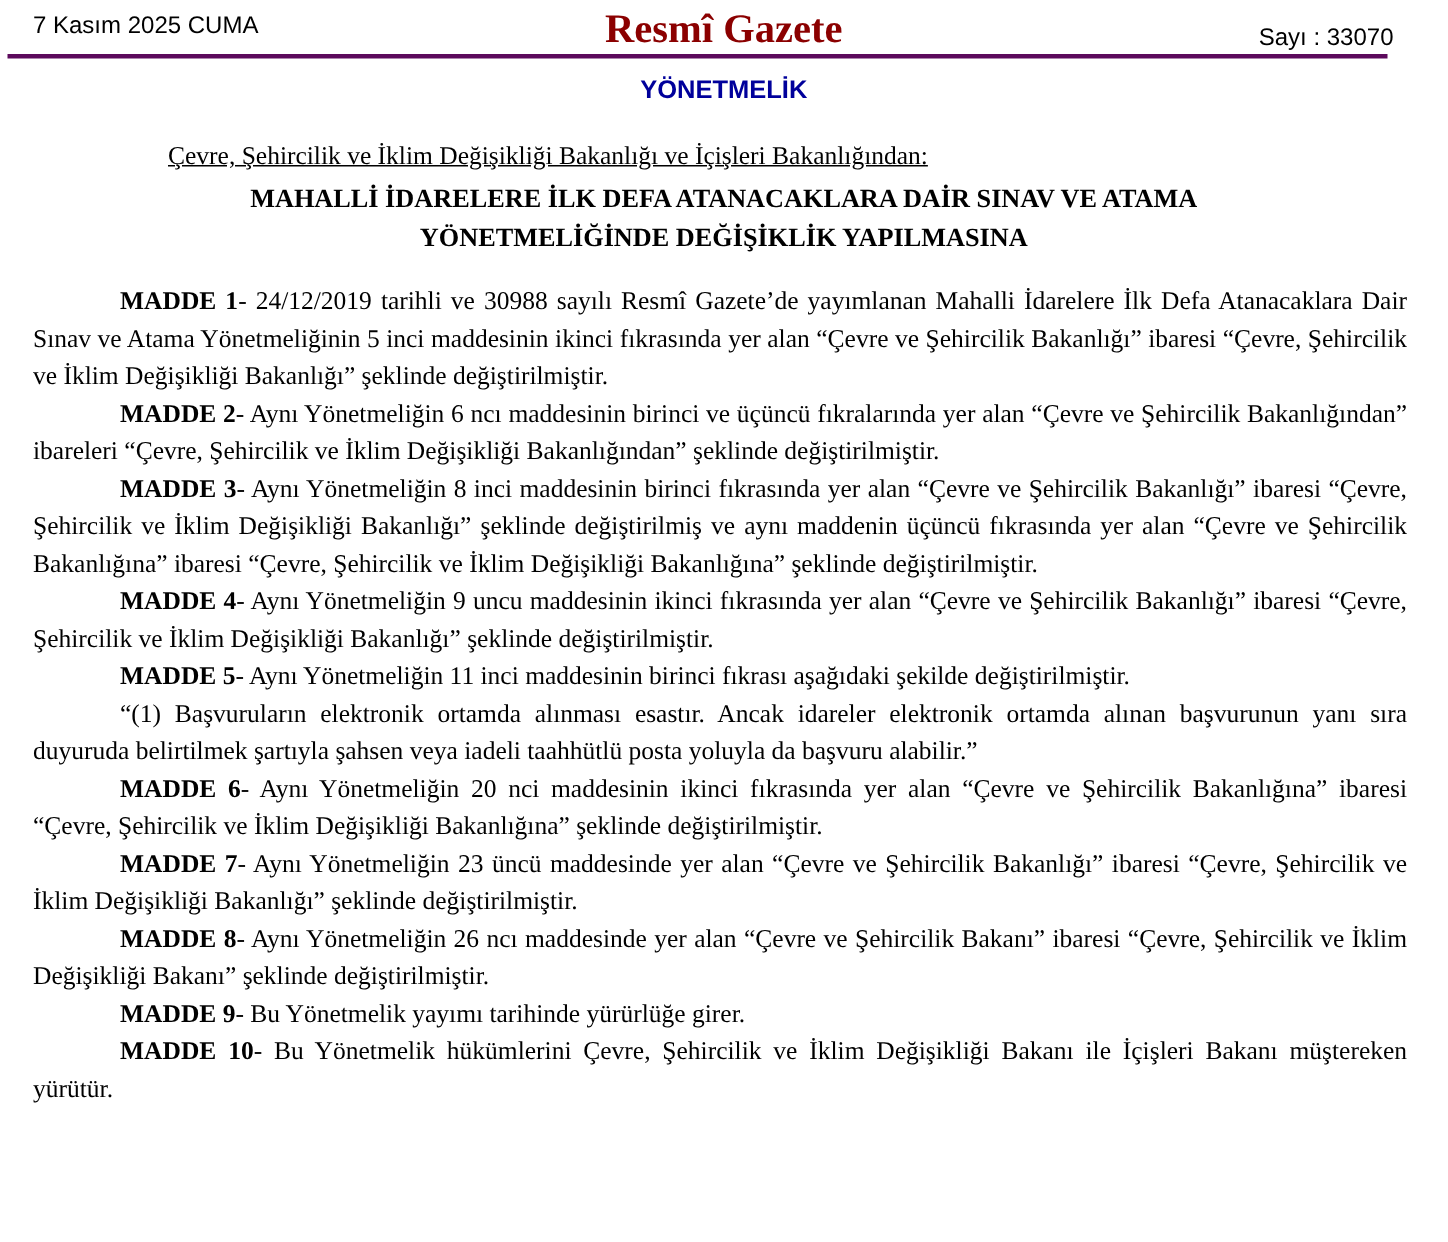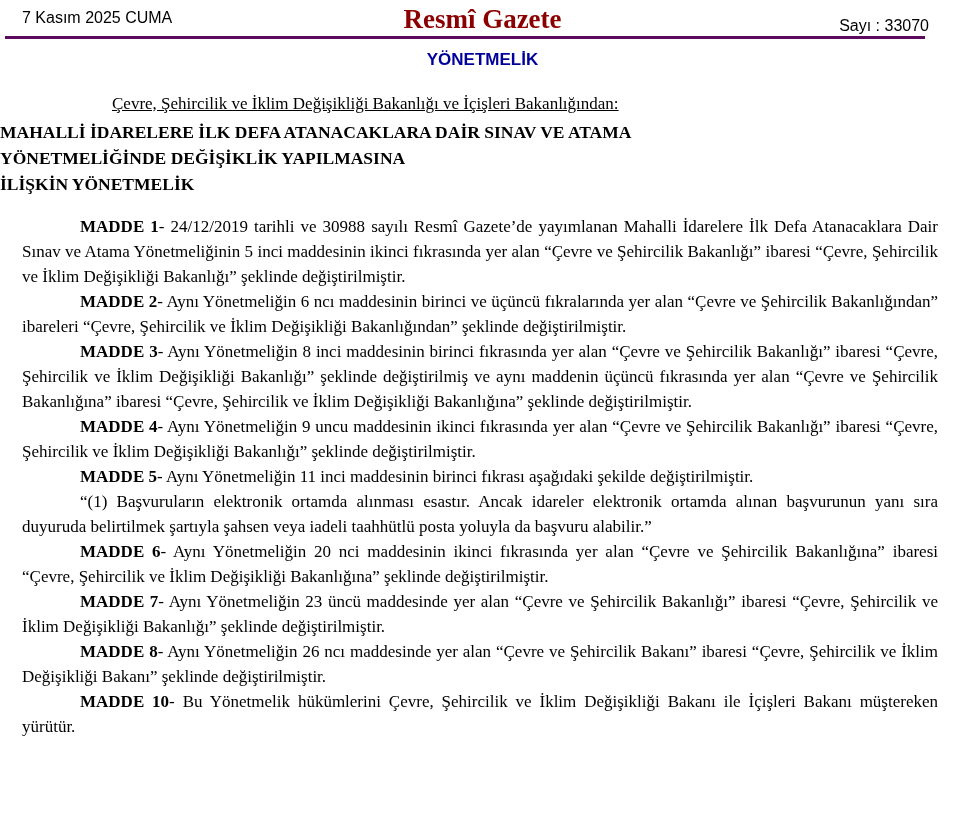--- a/index.html
+++ b/index.html
@@ -70,20 +70,21 @@
   }
   
   .ministry-line {
     margin: 23px 0 0 112px;
     font-size: 17px;
     line-height: 22px;
     text-decoration: underline;
   }
   .doc-title {
     margin-top: 4px;
+    text-align: center;
     font-weight: bold;
     font-size: 17.5px;
     line-height: 26px;
   }
   
   .doc-body {
     margin: 17px 27px 0 22px; 
   }
   .para {
     margin: 0;
@@ -104,27 +105,27 @@
   <div class="masthead-rule"></div>
 </header>
 
 <div class="section-label">YÖNETMELİK</div>
 
 <div class="ministry-line">Çevre, Şehircilik ve İklim Değişikliği Bakanlığı ve İçişleri Bakanlığından:</div>
 
 <div class="doc-title">
   <div>MAHALLİ İDARELERE İLK DEFA ATANACAKLARA DAİR SINAV VE ATAMA</div>
   <div>YÖNETMELİĞİNDE DEĞİŞİKLİK YAPILMASINA</div>
-  <div>İLİŞKİN YÖNETMELİK</div>
 </div>
 
 <main class="doc-body">
   <p class="para"><b>MADDE 1</b><span>- 24/12/2019 tarihli ve 30988 sayılı Resmî Gazete’de yayımlanan Mahalli İdarelere İlk Defa Atanacaklara Dair Sınav ve Atama Yönetmeliğinin 5 inci maddesinin ikinci fıkrasında yer alan “Çevre ve Şehircilik Bakanlığı” ibaresi “Çevre, Şehircilik ve İklim Değişikliği Bakanlığı” şeklinde değiştirilmiştir.</span></p>
   <p class="para"><b>MADDE 2</b><span>- Aynı Yönetmeliğin 6 ncı maddesinin birinci ve üçüncü fıkralarında yer alan “Çevre ve Şehircilik Bakanlığından” ibareleri “Çevre, Şehircilik ve İklim Değişikliği Bakanlığından” şeklinde değiştirilmiştir.</span></p>
   <p class="para"><b>MADDE 3</b><span>- Aynı Yönetmeliğin 8 inci maddesinin birinci fıkrasında yer alan “Çevre ve Şehircilik Bakanlığı” ibaresi “Çevre, Şehircilik ve İklim Değişikliği Bakanlığı” şeklinde değiştirilmiş ve aynı maddenin üçüncü fıkrasında yer alan “Çevre ve Şehircilik Bakanlığına” ibaresi “Çevre, Şehircilik ve İklim Değişikliği Bakanlığına” şeklinde değiştirilmiştir.</span></p>
   <p class="para"><b>MADDE 4</b><span>- Aynı Yönetmeliğin 9 uncu maddesinin ikinci fıkrasında yer alan “Çevre ve Şehircilik Bakanlığı” ibaresi “Çevre, Şehircilik ve İklim Değişikliği Bakanlığı” şeklinde değiştirilmiştir.</span></p>
   <p class="para"><b>MADDE 5</b><span>- Aynı Yönetmeliğin 11 inci maddesinin birinci fıkrası aşağıdaki şekilde değiştirilmiştir.</span></p>
   <p class="para"><b></b><span>“(1) Başvuruların elektronik ortamda alınması esastır. Ancak idareler elektronik ortamda alınan başvurunun yanı sıra duyuruda belirtilmek şartıyla şahsen veya iadeli taahhütlü posta yoluyla da başvuru alabilir.”</span></p>
   <p class="para"><b>MADDE 6</b><span>- Aynı Yönetmeliğin 20 nci maddesinin ikinci fıkrasında yer alan “Çevre ve Şehircilik Bakanlığına” ibaresi “Çevre, Şehircilik ve İklim Değişikliği Bakanlığına” şeklinde değiştirilmiştir.</span></p>
   <p class="para"><b>MADDE 7</b><span>- Aynı Yönetmeliğin 23 üncü maddesinde yer alan “Çevre ve Şehircilik Bakanlığı” ibaresi “Çevre, Şehircilik ve İklim Değişikliği Bakanlığı” şeklinde değiştirilmiştir.</span></p>
   <p class="para"><b>MADDE 8</b><span>- Aynı Yönetmeliğin 26 ncı maddesinde yer alan “Çevre ve Şehircilik Bakanı” ibaresi “Çevre, Şehircilik ve İklim Değişikliği Bakanı” şeklinde değiştirilmiştir.</span></p>
+  <p class="para"><b>MADDE 9</b><span>- Bu Yönetmelik yayımı tarihinde yürürlüğe girer.</span></p>
   <p class="para"><b>MADDE 10</b><span>- Bu Yönetmelik hükümlerini Çevre, Şehircilik ve İklim Değişikliği Bakanı ile İçişleri Bakanı müştereken yürütür.</span></p>
 </main>
 
 </body></html>

